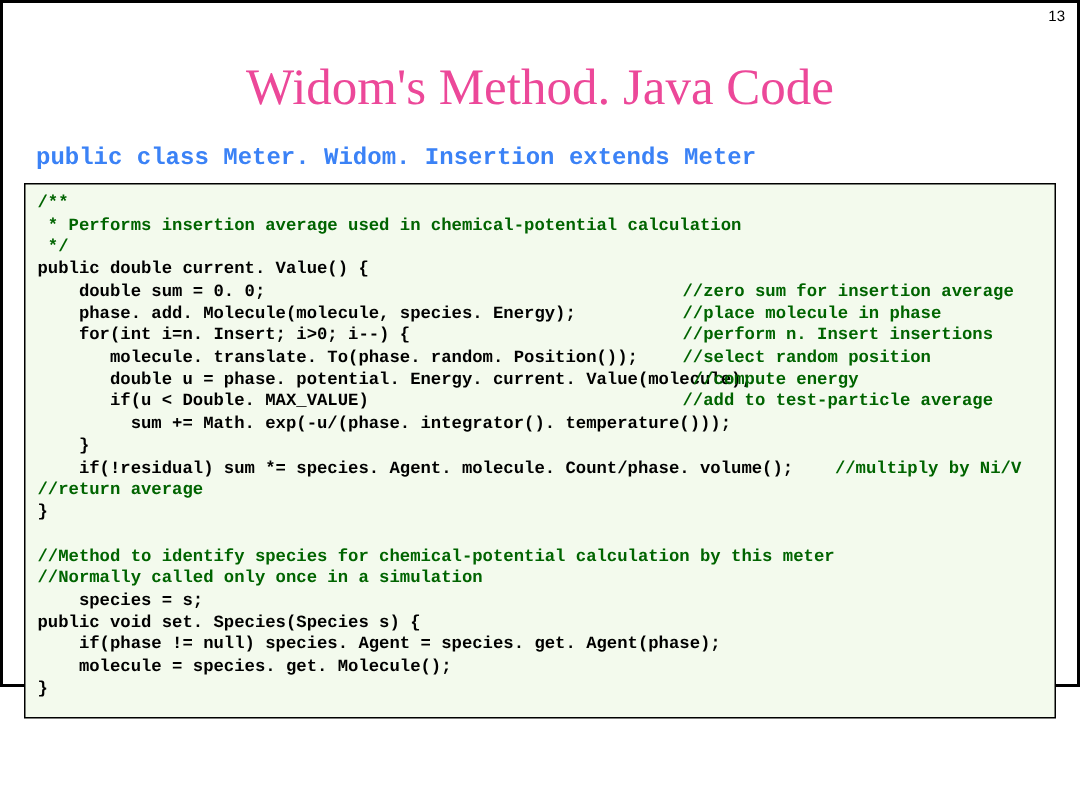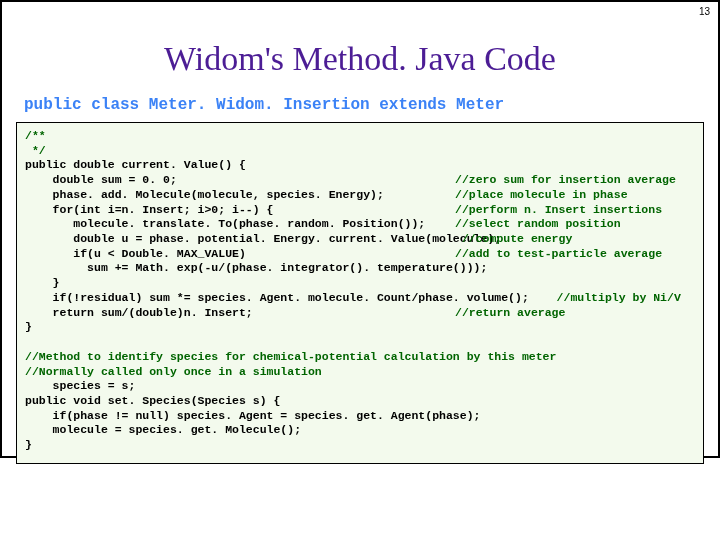--- a/index.html
+++ b/index.html
@@ -22,21 +22,21 @@
     position: absolute;
     top: 4px;
     right: 8px;
     font-family: Arial, sans-serif;
     font-size: 10px;
     color: #000;
   }
   .title {
     text-align: center;
     font-size: 34px;
-    color: #4c1d95;
+    color: #ec4899;
     margin-top: 38px;
     margin-bottom: 18px;
     font-weight: normal;
   }
   .class-decl {
     font-family: "Courier New", Courier, monospace;
     font-weight: bold;
     font-size: 16px;
     color: #3b82f6;
     margin: 0 20px 8px 22px;
@@ -70,33 +70,34 @@
 
 <div class="slide">
   <div class="page-num">13</div>
 
   <div class="title">Widom's Method.  Java Code</div>
 
   <div class="class-decl">public class Meter. Widom. Insertion extends Meter</div>
 
   <div class="code-box">
     <div class="code-line"><span class="code-comment">/**</span></div>
+    <div class="code-line"><span class="code-comment"> * Performs insertion average used in chemical-potential calculation</span></div>
     <div class="code-line"><span class="code-comment"> */</span></div>
 
     <div class="code-line"><span class="code-text">public double current. Value() {</span></div>
     <div class="code-line"><span class="code-text" style="width:430px;display:inline-block">    double sum = 0. 0;</span><span class="code-comment">//zero sum for insertion average</span></div>
     <div class="code-line"><span class="code-text" style="width:430px;display:inline-block">    phase. add. Molecule(molecule, species. Energy);</span><span class="code-comment">//place molecule in phase</span></div>
     <div class="code-line"><span class="code-text" style="width:430px;display:inline-block">    for(int i=n. Insert; i&gt;0; i--) {</span><span class="code-comment">//perform n. Insert insertions</span></div>
     <div class="code-line"><span class="code-text" style="width:430px;display:inline-block">       molecule. translate. To(phase. random. Position());</span><span class="code-comment">//select random position</span></div>
     <div class="code-line"><span class="code-text" style="width:430px;display:inline-block">       double u = phase. potential. Energy. current. Value(molecule);</span><span class="code-comment"> //compute energy</span></div>
     <div class="code-line"><span class="code-text" style="width:430px;display:inline-block">       if(u &lt; Double. MAX_VALUE)</span><span class="code-comment">//add to test-particle average</span></div>
     <div class="code-line"><span class="code-text">         sum += Math. exp(-u/(phase. integrator(). temperature()));</span></div>
     <div class="code-line"><span class="code-text">    }</span></div>
     <div class="code-line"><span class="code-text" style="width:504px;display:inline-block">    if(!residual) sum *= species. Agent. molecule. Count/phase. volume();</span><span class="code-comment">    //multiply by Ni/V</span></div>
-    <div class="code-line"><span class="code-text" style="width:430px;display:inline-block">    return sum/(double)n. Insert;</span><span class="code-comment">//return average</span></div>
+    <div class="code-line"><span class="code-comment">//return average</span></div>
     <div class="code-line"><span class="code-text">}</span></div>
 
     <div class="code-line"><span class="code-text"> </span></div>
 
     <div class="code-line"><span class="code-comment">//Method to identify species for chemical-potential calculation by this meter</span></div>
     <div class="code-line"><span class="code-comment">//Normally called only once in a simulation</span></div>
     <div class="code-line"><span class="code-text">    species = s;</span></div>
     <div class="code-line"><span class="code-text">public void set. Species(Species s) {</span></div>
     <div class="code-line"><span class="code-text">    if(phase != null) species. Agent = species. get. Agent(phase);</span></div>
     <div class="code-line"><span class="code-text">    molecule = species. get. Molecule();</span></div>

